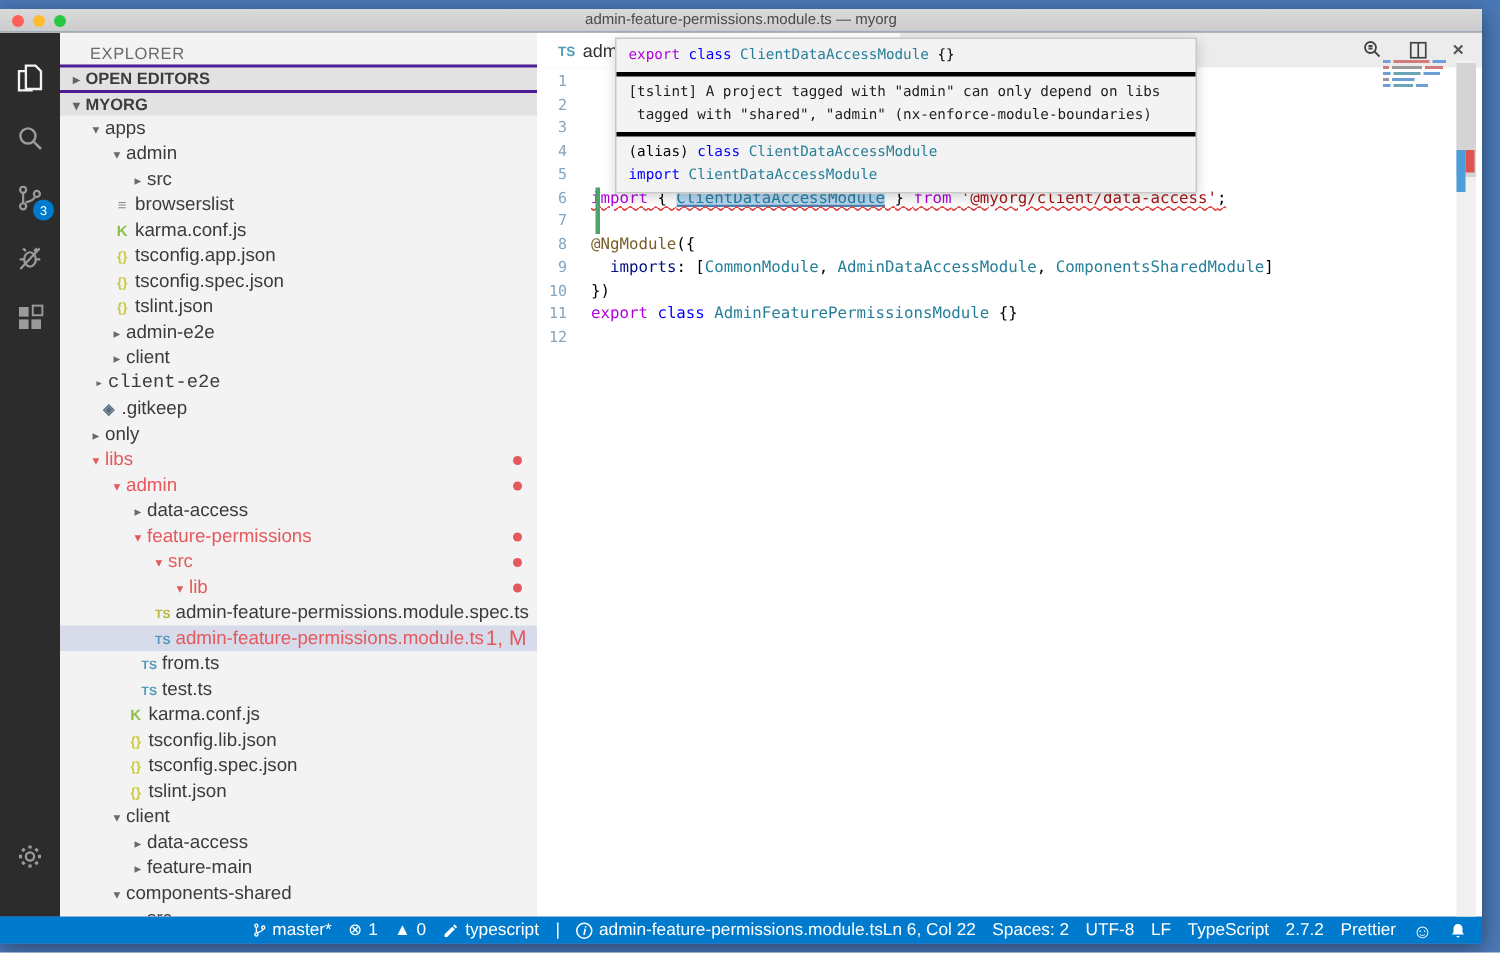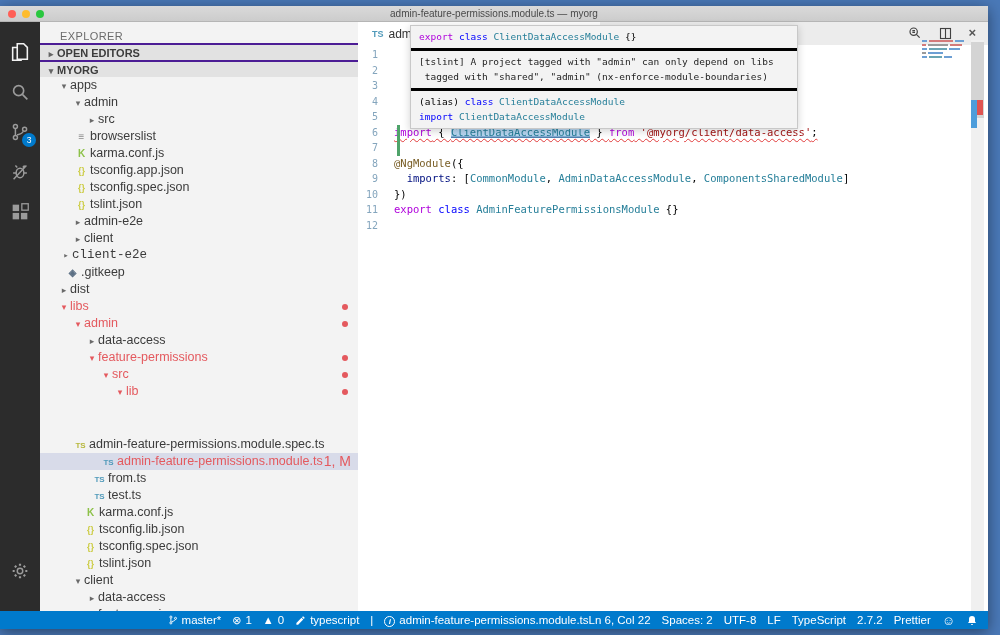--- a/index.html
+++ b/index.html
@@ -174,28 +174,28 @@
           <div class="trow" style="padding-left: 46px;"><span class="tw">▸</span><span>src</span></div>
           <div class="trow" style="padding-left: 33px;"><span class="ficon" style="color: rgb(138, 138, 138); font-size: 10px;">≡</span><span>browserslist</span></div>
           <div class="trow" style="padding-left: 33px;"><span class="ficon" style="color: rgb(141, 193, 73); font-size: 10px;">K</span><span>karma.conf.js</span></div>
           <div class="trow" style="padding-left: 33px;"><span class="ficon" style="color: rgb(203, 203, 65); font-size: 9px;">{}</span><span>tsconfig.app.json</span></div>
           <div class="trow" style="padding-left: 33px;"><span class="ficon" style="color: rgb(203, 203, 65); font-size: 9px;">{}</span><span>tsconfig.spec.json</span></div>
           <div class="trow" style="padding-left: 33px;"><span class="ficon" style="color: rgb(203, 203, 65); font-size: 9px;">{}</span><span>tslint.json</span></div>
           <div class="trow" style="padding-left: 32px;"><span class="tw">▸</span><span>admin-e2e</span></div>
           <div class="trow" style="padding-left: 32px;"><span class="tw">▸</span><span>client</span></div>
           <div class="trow" style="padding-left: 20px; font-family: Liberation Mono, monospace;"><span class="tw">▸</span><span>client-e2e</span></div>
           <div class="trow" style="padding-left: 24px;"><span class="ficon" style="color: rgb(91, 111, 132); font-size: 10px;">◈</span><span>.gitkeep</span></div>
-          <div class="trow" style="padding-left: 18px;"><span class="tw">▸</span><span>dist</span></div>
+          <div class="trow" style="padding-left: 18px;"><span class="tw">▸</span><span>only</span></div>
           <div class="trow red" style="padding-left: 18px;"><span class="tw">▾</span><span>libs</span><span class="dot"></span></div>
           <div class="trow red" style="padding-left: 32px;"><span class="tw">▾</span><span>admin</span><span class="dot"></span></div>
           <div class="trow" style="padding-left: 46px;"><span class="tw">▸</span><span>data-access</span></div>
           <div class="trow red" style="padding-left: 46px;"><span class="tw">▾</span><span>feature-permissions</span><span class="dot"></span></div>
           <div class="trow red" style="padding-left: 60px;"><span class="tw">▾</span><span>src</span><span class="dot"></span></div>
           <div class="trow red" style="padding-left: 74px;"><span class="tw">▾</span><span>lib</span><span class="dot"></span></div>
-          <div class="trow" style="padding-left: 32px; margin-top: 36px;"><span class="ficon" style="color: rgb(183, 183, 59); font-size: 8px;">TS</span><span>admin-feature-permissions.module.spec.ts</span></div>
+          <div class="trow" style="padding-left: 60px;"><span class="ficon" style="color: rgb(183, 183, 59); font-size: 8px;">TS</span><span>admin-feature-permissions.module.spec.ts</span></div>
           <div class="trow red sel" style="padding-left: 60px;"><span class="ficon" style="color: rgb(81, 154, 186); font-size: 8px;">TS</span><span>admin-feature-permissions.module.ts</span><span class="tbadge">1, M</span></div>
           <div class="trow" style="padding-left: 51px;"><span class="ficon" style="color: rgb(81, 154, 186); font-size: 8px;">TS</span><span>from.ts</span></div>
           <div class="trow" style="padding-left: 51px;"><span class="ficon" style="color: rgb(81, 154, 186); font-size: 8px;">TS</span><span>test.ts</span></div>
           <div class="trow" style="padding-left: 42px;"><span class="ficon" style="color: rgb(141, 193, 73); font-size: 10px;">K</span><span>karma.conf.js</span></div>
           <div class="trow" style="padding-left: 42px;"><span class="ficon" style="color: rgb(203, 203, 65); font-size: 9px;">{}</span><span>tsconfig.lib.json</span></div>
           <div class="trow" style="padding-left: 42px;"><span class="ficon" style="color: rgb(203, 203, 65); font-size: 9px;">{}</span><span>tsconfig.spec.json</span></div>
           <div class="trow" style="padding-left: 42px;"><span class="ficon" style="color: rgb(203, 203, 65); font-size: 9px;">{}</span><span>tslint.json</span></div>
           <div class="trow" style="padding-left: 32px;"><span class="tw">▾</span><span>client</span></div>
           <div class="trow" style="padding-left: 46px;"><span class="tw">▸</span><span>data-access</span></div>
           <div class="trow" style="padding-left: 46px;"><span class="tw">▸</span><span>feature-main</span></div>

